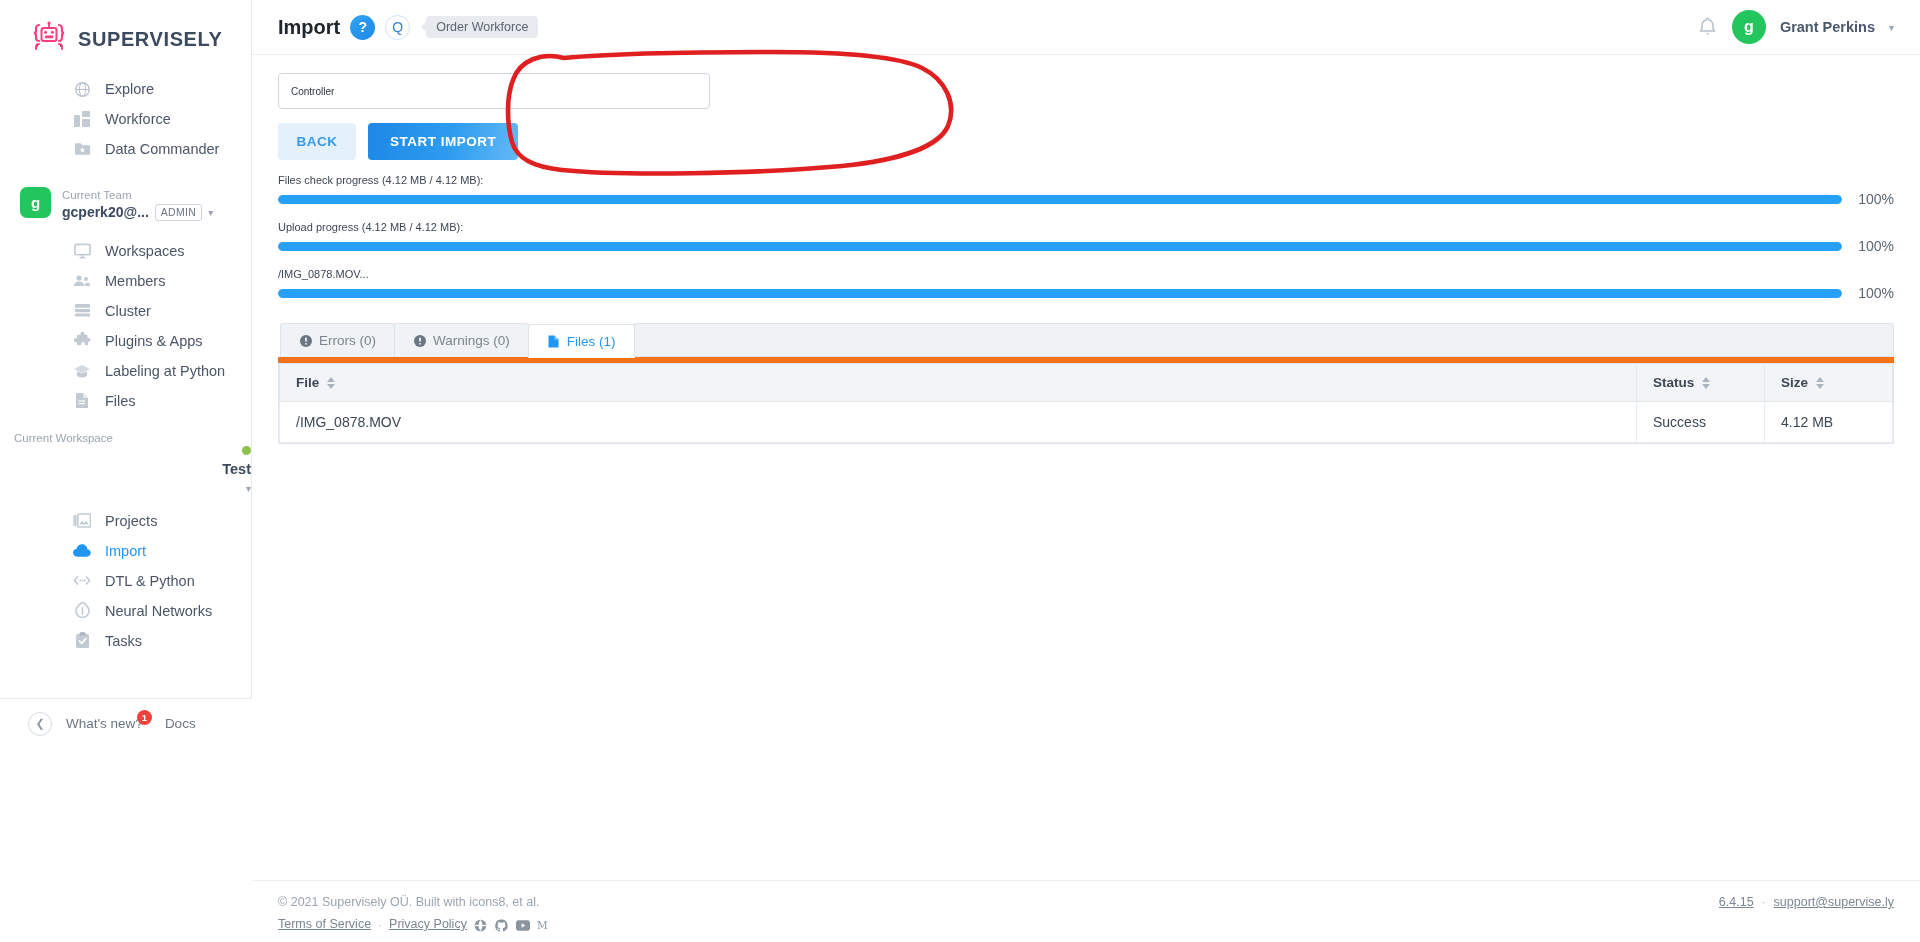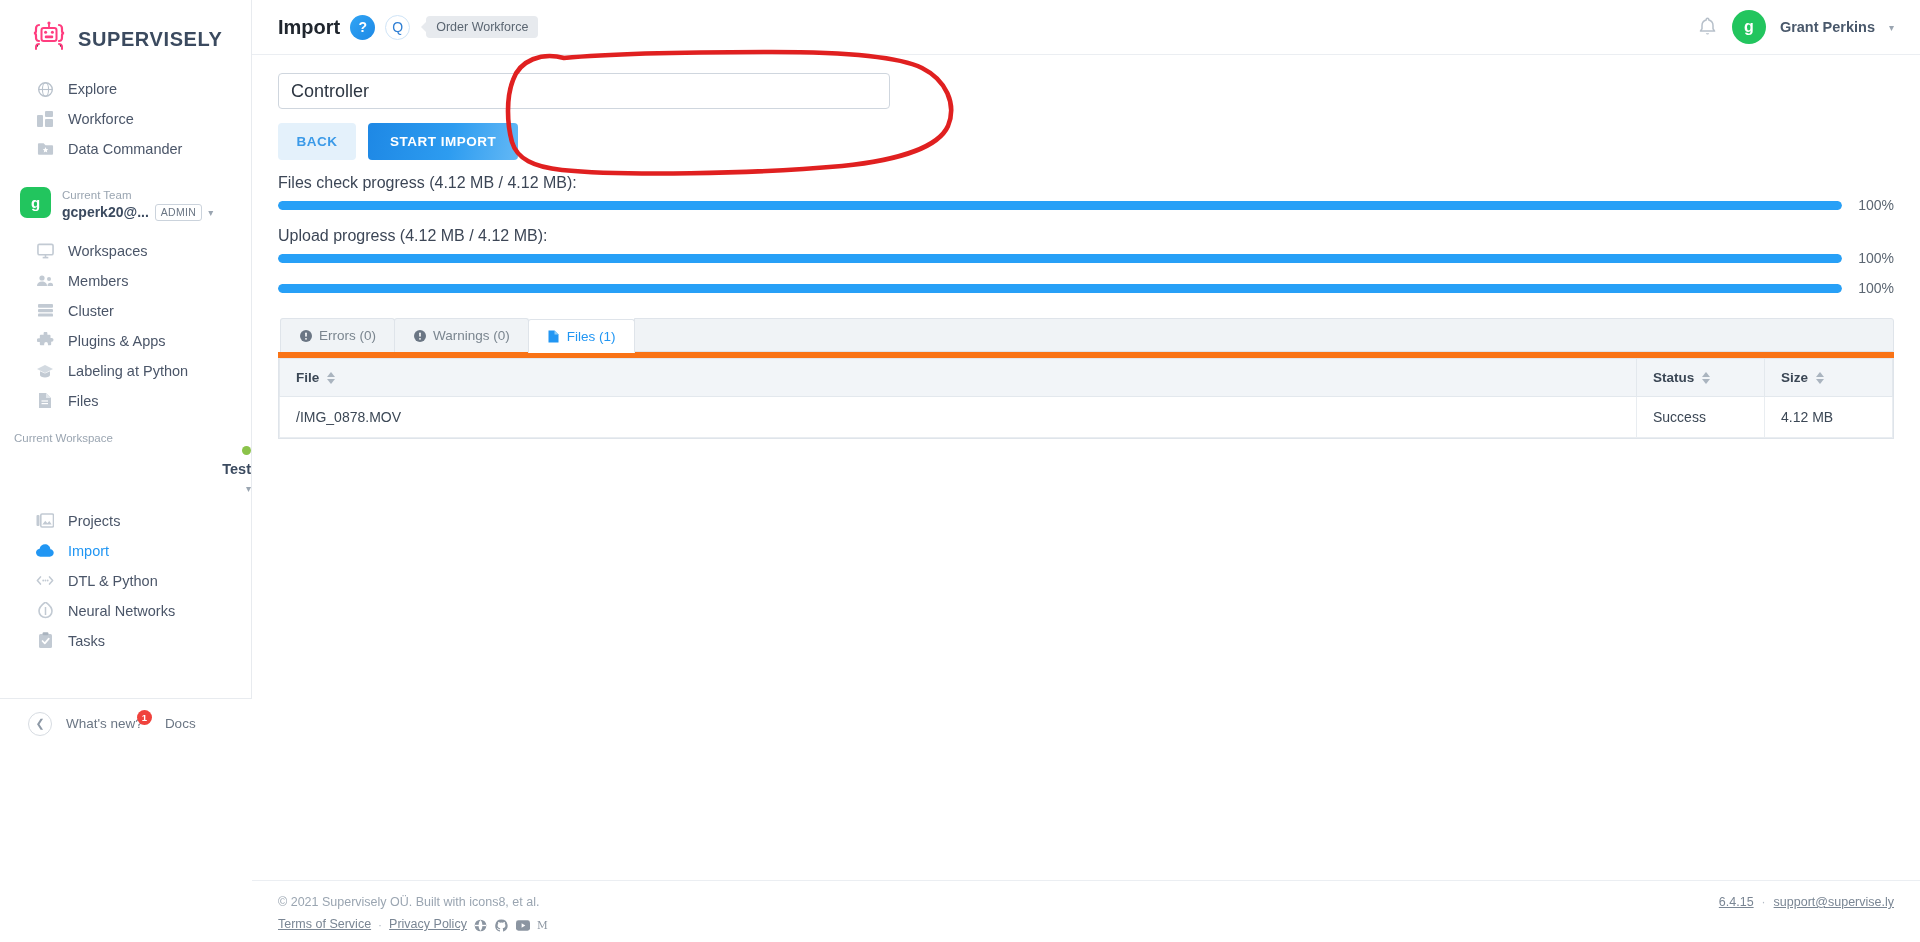--- a/index.html
+++ b/index.html
@@ -23,21 +23,21 @@
   }
   .logo-row {
     display: flex; align-items: center; gap: 10px;
     padding: 18px 0 0 30px; height: 60px;
   }
   .logo-mark { width: 38px; height: 38px; position: relative; flex: 0 0 38px; }
   .logo-text {
     font-size: 20px; font-weight: bold; letter-spacing: .6px;
     color: #3b4a5f;
   }
-  .nav-group { margin-top: 14px; }
+  .nav-group { margin-top: 14px; margin-left: 37px; }
   .nav-item {
     display: flex; align-items: center; gap: 14px;
     height: 30px; padding-left: 36px;
     font-size: 14.5px; color: #4a5568; cursor: pointer;
   }
   .nav-item .ic { width: 18px; height: 18px; flex: 0 0 18px; display:flex; align-items:center; justify-content:center; }
   .nav-item .ic svg { display:block; }
   .nav-item.active { color: #2196f3; }
   .nav-item.active .ic svg path,
   .nav-item.active .ic svg circle,
@@ -123,40 +123,40 @@
   .user-avatar {
     width: 34px; height: 34px; border-radius: 50%; background: #22c55e;
     color: #fff; font-size: 16px; font-weight: bold;
     display: flex; align-items: center; justify-content: center; cursor: pointer;
   }
   .user-name { font-size: 14.5px; font-weight: bold; color: #49586b; }
 
   #content { padding: 18px 26px 0 26px; position: relative; }
 
   .name-input {
-    width: 612px; height: 36px; border: 1px solid #cfd6de; border-radius: 4px;
-    padding: 0 12px; font-size: 18px; color: #2d3642;
+    width: 432px; height: 36px; border: 1px solid #cfd6de; border-radius: 4px;
+    padding: 0 12px; font-size: 10px; color: #2d3642;
     font-family: "Liberation Sans", sans-serif; outline: none; background: #fff;
     display: block;
   }
   .btn-row { display: flex; gap: 12px; margin-top: 14px; }
   .btn {
     height: 37px; border: none; border-radius: 4px; cursor: pointer;
     font-size: 13.5px; font-weight: bold; letter-spacing: .5px;
     font-family: "Liberation Sans", sans-serif;
     display: flex; align-items: center; justify-content: center;
   }
   .btn-back { background: #e4f1fb; color: #3b9ae8; width: 78px; }
   .btn-start {
     background: linear-gradient(100deg,#1e88e5 0%,#2d9cf0 55%,#63b8f5 100%);
     color: #fff; padding: 0 22px;
   }
 
   .prog-block { margin-top: 14px; }
-  .prog-label { font-size: 16px; color: #3c4656; margin-bottom: 5px; }
+  .prog-label { font-size: 11px; color: #3c4656; margin-bottom: 5px; }
   .prog-line { display: flex; align-items: center; gap: 10px; }
   .prog-track {
     flex: 1; height: 9px; border-radius: 5px; background: #e9eef3; overflow: hidden;
   }
   .prog-fill { height: 100%; border-radius: 5px; background: #27a0f7; }
   .prog-pct { font-size: 14px; color: #5b6672; width: 42px; text-align: right; }
 
   
   .card { margin-top: 22px; }
   .tabs {
@@ -467,20 +467,21 @@
         <div class="prog-label">Upload progress (4.12 MB / 4.12 MB):</div>
         <div class="prog-line">
           <div class="prog-track">
             <div class="prog-fill" style="width: 100%;"></div>
           </div>
           <span class="prog-pct">100%</span>
         </div>
       </div>
 
       <div class="prog-block">
+        <div class="prog-label">/IMG_0878.MOV...</div>
         <div class="prog-line">
           <div class="prog-track">
             <div class="prog-fill" style="width: 100%;"></div>
           </div>
           <span class="prog-pct">100%</span>
         </div>
       </div>
 
       <div class="card">
         <div class="tabs">

